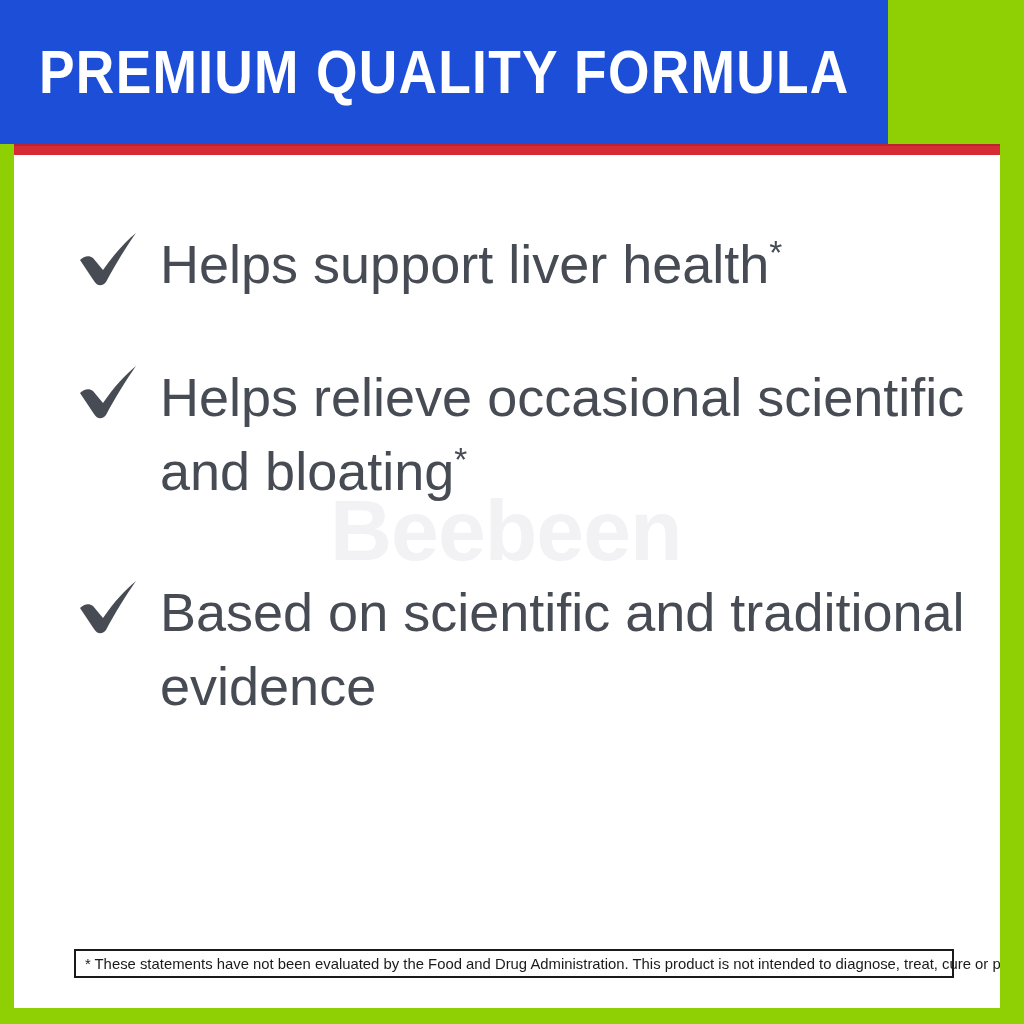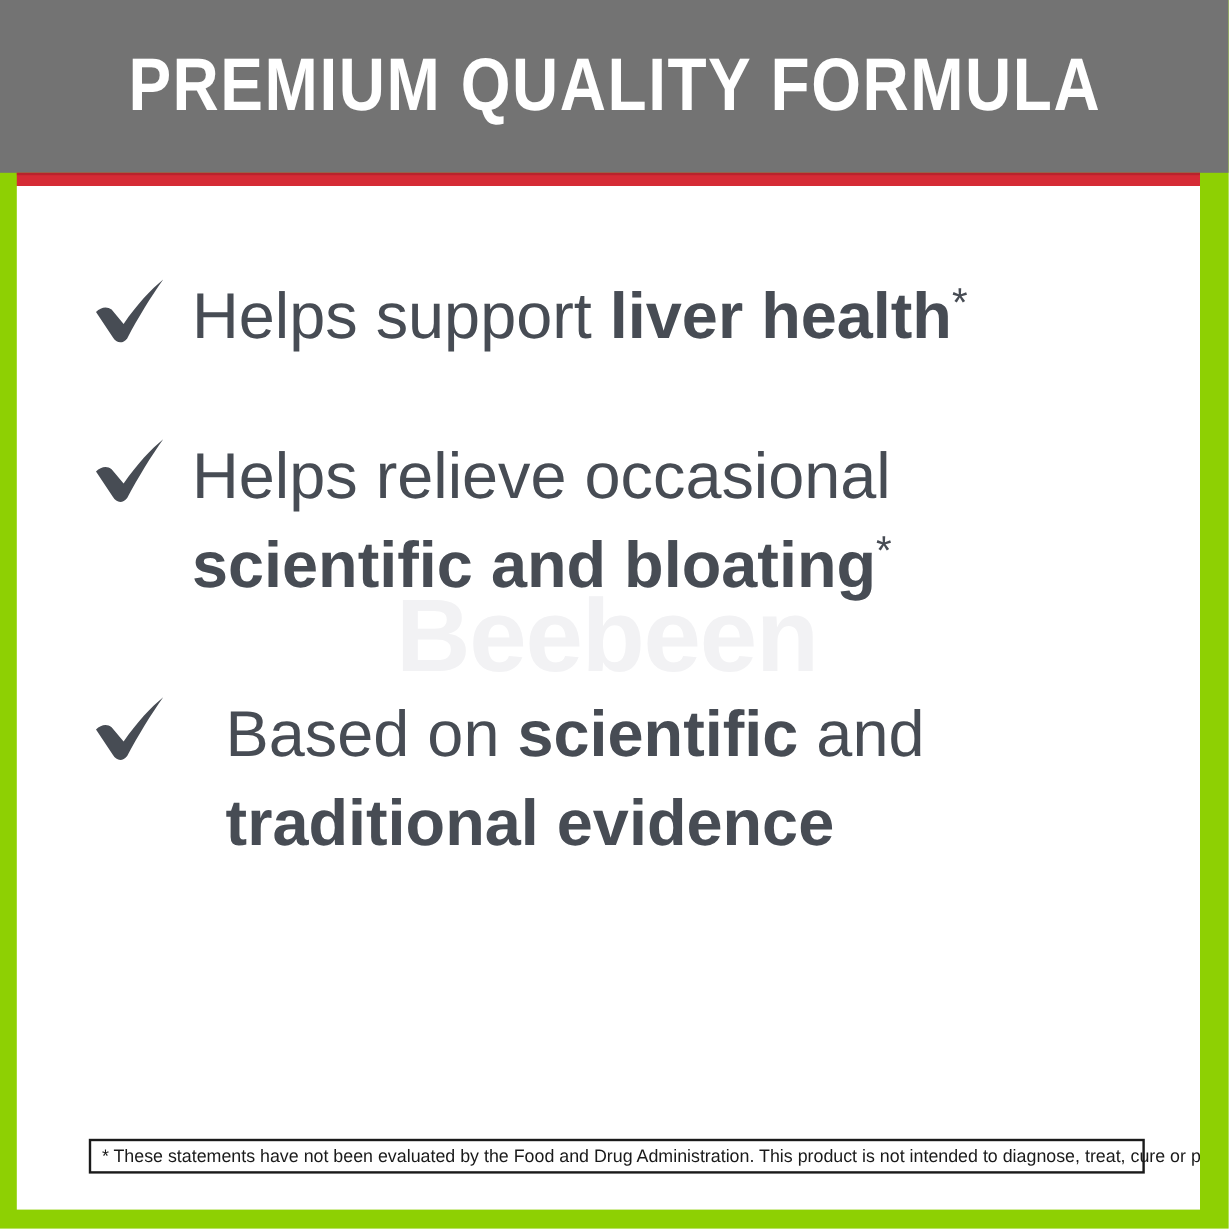--- a/index.html
+++ b/index.html
@@ -15,22 +15,22 @@
     position:relative;
     width:1024px; height:1024px;
     background:#8ed003;
     overflow:hidden;
   }
 
   
   #header-band {
     position:absolute;
     left:0; top:0;
-    width:1024px; height:144px;
-    background:#737373;
+    width:888px; height:144px;
+    background:#1d4ed8;
     display:flex;
     align-items:center;
     justify-content:center;
   }
 
   #header-title {
     color:#ffffff;
     font-family:"Liberation Sans Narrow","Liberation Sans", sans-serif;
     font-weight:bold;
     font-size:62px;
@@ -86,41 +86,41 @@
 
   .benefit-item {
     position:absolute;
     display:flex;
     align-items:flex-start;
     width:900px;
   }
 
   .benefit-item[data-idx="0"] { left:64px; top:72px; }
   .benefit-item[data-idx="1"] { left:64px; top:205px; }
-  .benefit-item[data-idx="2"] { left:64px; top:420px;gap:28px; }
+  .benefit-item[data-idx="2"] { left:64px; top:420px; }
 
   .check-icon {
     flex:0 0 auto;
     width:62px; height:58px;
     margin-top:4px;
     display:block;
   }
 
   .benefit-text {
     flex:1 1 auto;
     margin-left:20px;
     color:#474c54;
     font-family:"Liberation Sans Narrow","Liberation Sans", sans-serif;
     font-size:54px;
     line-height:74px;
     font-weight:normal;
     letter-spacing:0px;
   }
 
-  .benefit-text b { font-weight:bold; }
+  .benefit-text b { font-weight:normal; }
   .benefit-text sup {
     font-size:0.62em;
     vertical-align:super;
     line-height:0;
   }
 
   
   #disclaimer-box {
     position:absolute;
     left:60px; top:794px;

